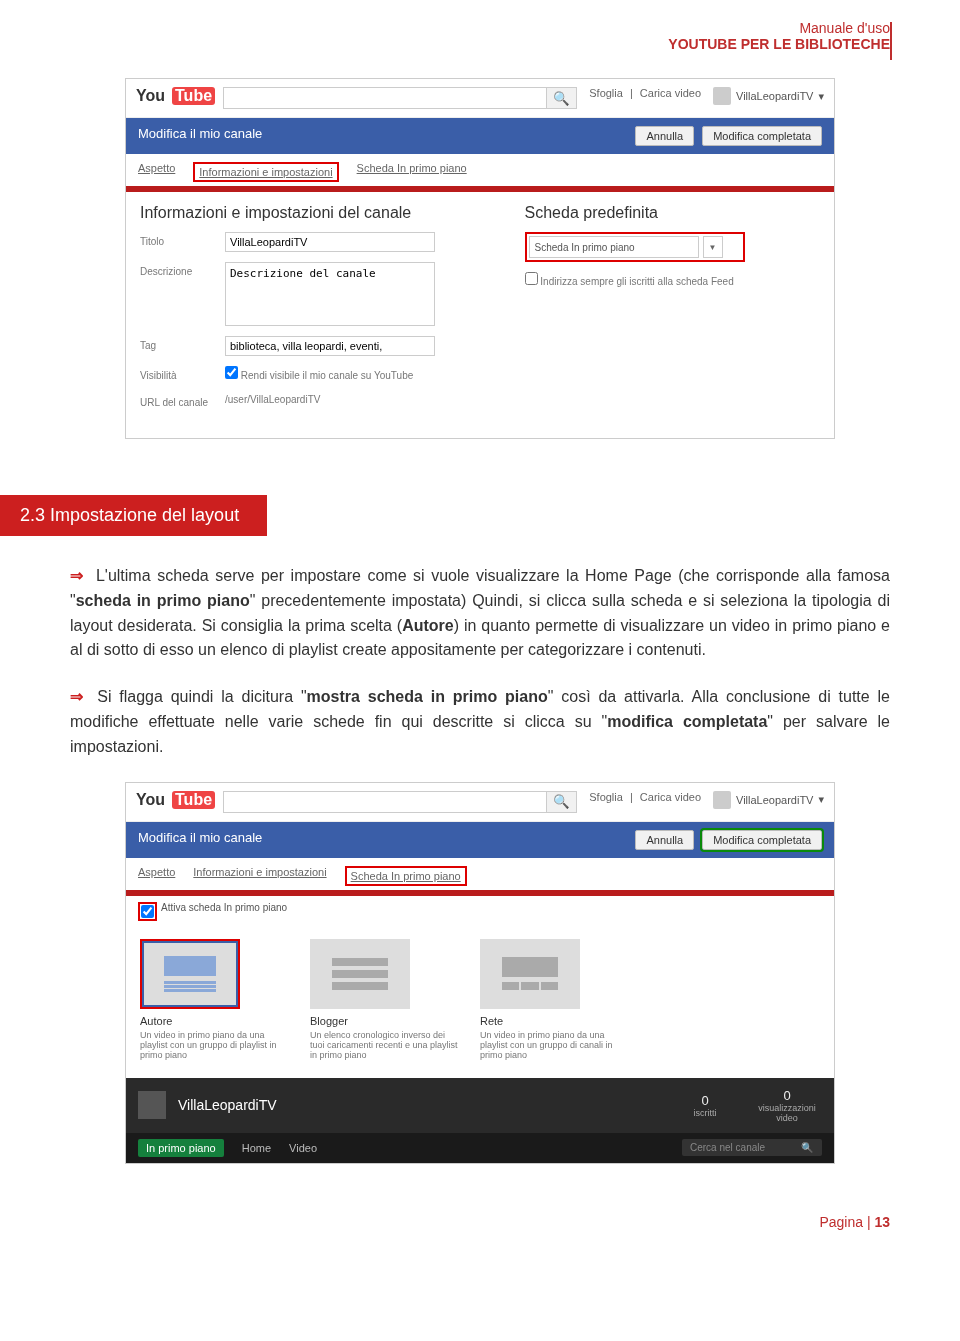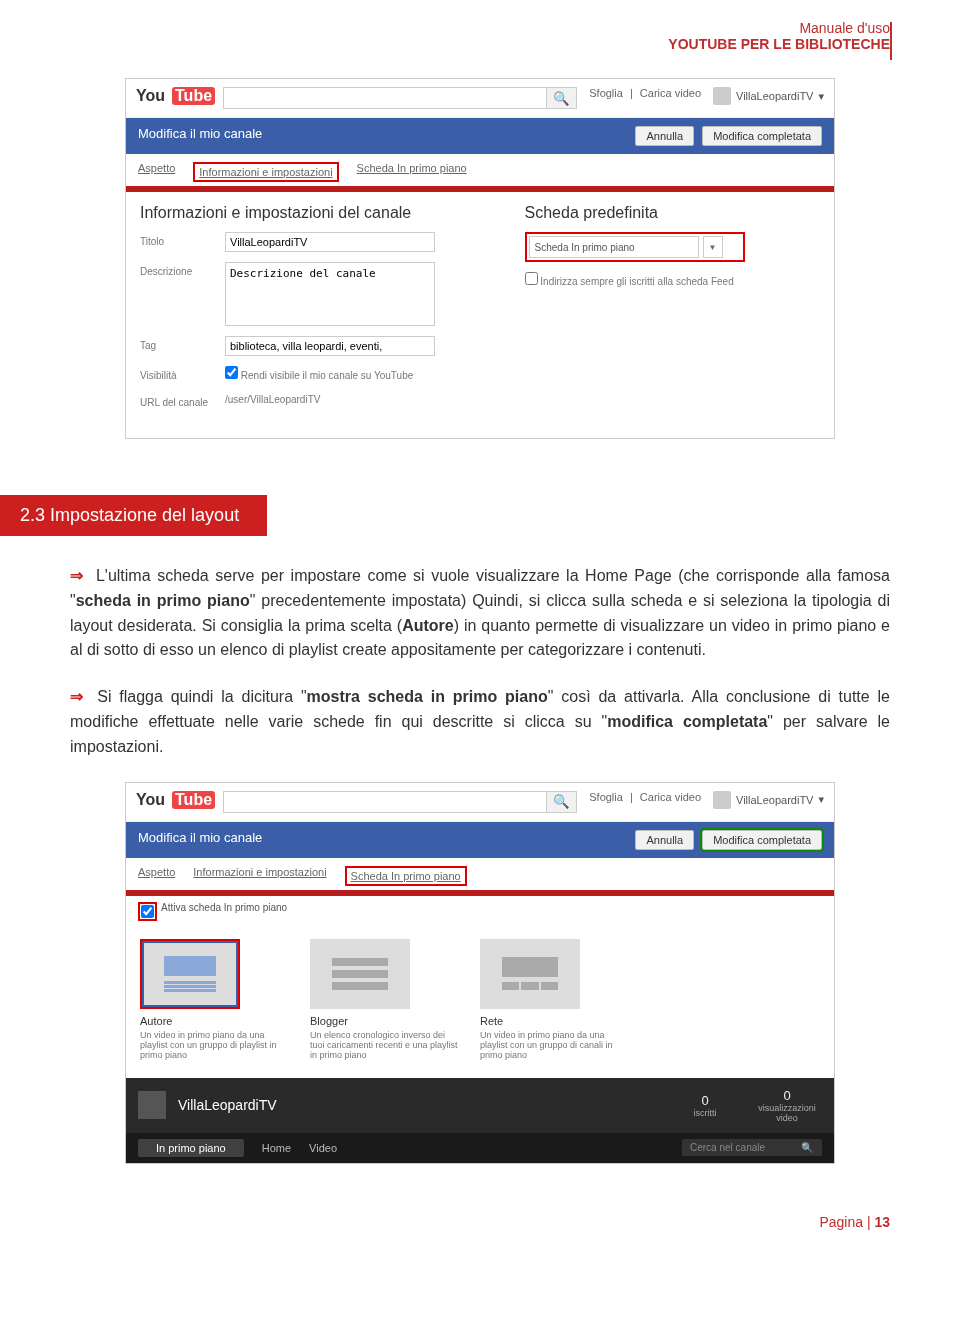--- a/index.html
+++ b/index.html
@@ -199,21 +199,21 @@
     padding: 10px 12px; gap: 12px; font-size: 12px;
   }
   .darkbar .avatar2 { width: 28px; height: 28px; background: #555; }
   .darkbar .cname { flex: 1; color: #fff; font-size: 14px; }
   .darkbar .stat { text-align: center; width: 70px; font-size: 9px; color:#aaa; }
   .darkbar .stat .n { color: #eee; font-size: 13px; display:block; }
   .dark-tabs {
     background: #1a1a1a; display: flex; align-items: center; padding: 6px 12px; gap: 18px;
     font-size: 11px; color: #bbb;
   }
-  .dark-tabs .sel { background:#404040; padding: 3px 18px; border-radius: 2px; color:#fff; }
+  .dark-tabs .sel { background:#15803d; padding: 3px 8px; border-radius: 2px; color:#fff; }
   .dark-tabs .search2 {
     margin-left:auto; background:#333; border-radius:2px; padding:3px 8px; width:140px;
     color:#888; font-size:10px;
   }
 
   .page-footer {
     text-align: right;
     padding: 20px 70px 20px 0;
     font-size: 14px;
   }

